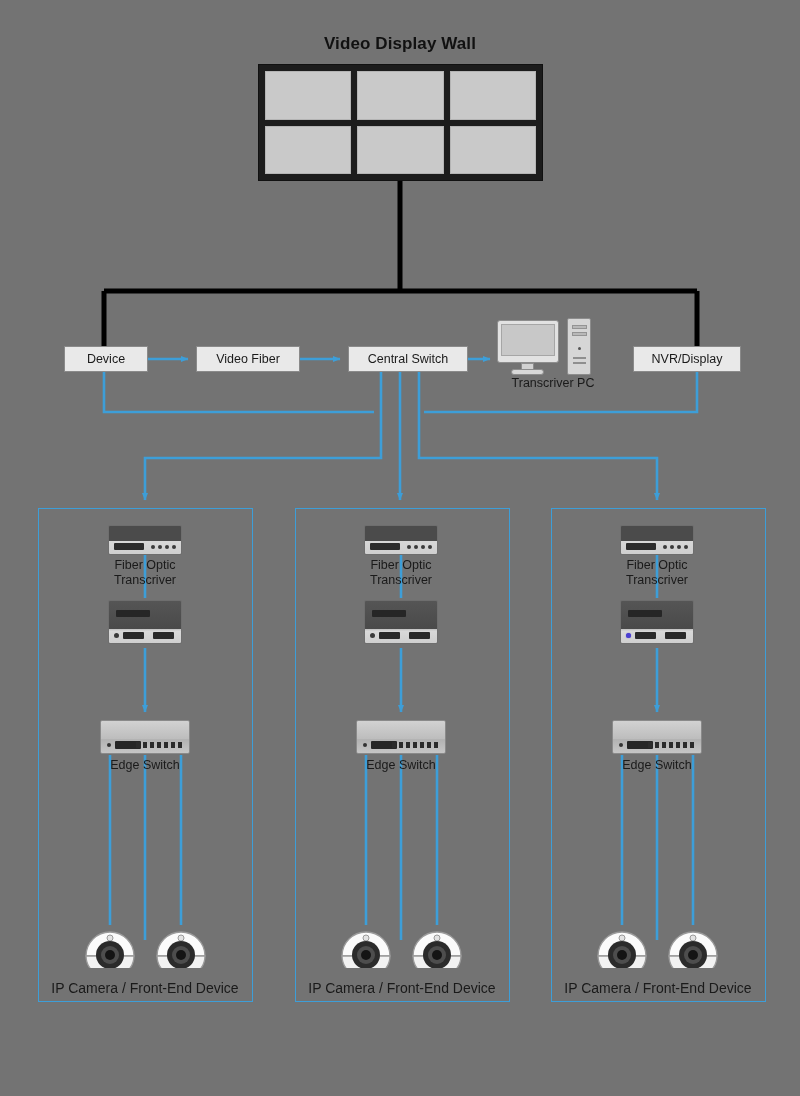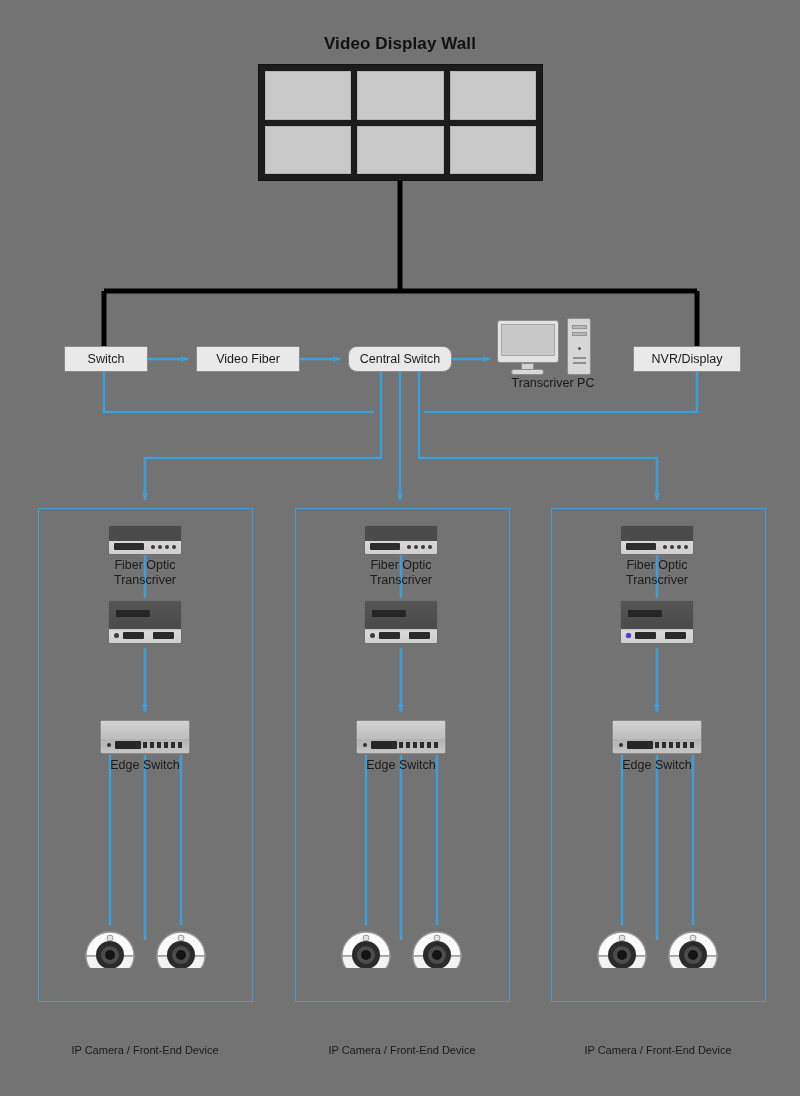--- a/index.html
+++ b/index.html
@@ -78,21 +78,21 @@
     box-sizing: border-box;
     display: flex;
     align-items: center;
     justify-content: center;
     font-size: 12.5px;
     color: #1a1a1a;
     white-space: nowrap;
   }
   #node-decoder   { left: 64px;  top: 346px; width: 84px; }
   #node-vserver   { left: 196px; top: 346px; width: 104px; }
-  #node-cswitch   { left: 348px; top: 346px; width: 104px; border-radius: 9px; }
+  #node-cswitch   { left: 348px; top: 346px; width: 120px; }
   #node-nvr       { left: 633px; top: 346px; width: 108px; }
 
   
   .mgmt-pc {
     position: absolute;
     left: 497px;
     top: 318px;
     width: 96px;
     height: 58px;
   }
@@ -115,24 +115,24 @@
     border: 1.6px solid #3d9ed8;
     box-sizing: border-box;
     background: transparent;
   }
   #group-box-0 { left: 38px; }
   #group-box-1 { left: 295px; }
   #group-box-2 { left: 551px; }
 
   .group-caption {
     position: absolute;
-    top: 1044px;
+    top: 980px;
     width: 260px;
     text-align: center;
-    font-size: 11px;
+    font-size: 14px;
     color: #1a1a1a;
     white-space: nowrap;
   }
   #group-caption-0 { left: 15px; }
   #group-caption-1 { left: 272px; }
   #group-caption-2 { left: 528px; }
 
   
   .dev {
     position: absolute;
@@ -308,21 +308,21 @@
 
     <div class="video-wall">
       <div class="wall-panel"></div>
       <div class="wall-panel"></div>
       <div class="wall-panel"></div>
       <div class="wall-panel"></div>
       <div class="wall-panel"></div>
       <div class="wall-panel"></div>
     </div>
 
-    <div class="node-box" id="node-decoder">Switch</div>
+    <div class="node-box" id="node-decoder">Device</div>
     <div class="node-box" id="node-vserver">Video Fiber</div>
     <div class="node-box" id="node-cswitch">Central Switch</div>
     <div class="node-box" id="node-nvr">NVR/Display</div>
 
     <div class="mgmt-pc">
       <div class="mon-outer">
         <div class="mon-screen"></div>
       </div>
       <div class="mon-neck"></div>
       <div class="mon-base"></div>

